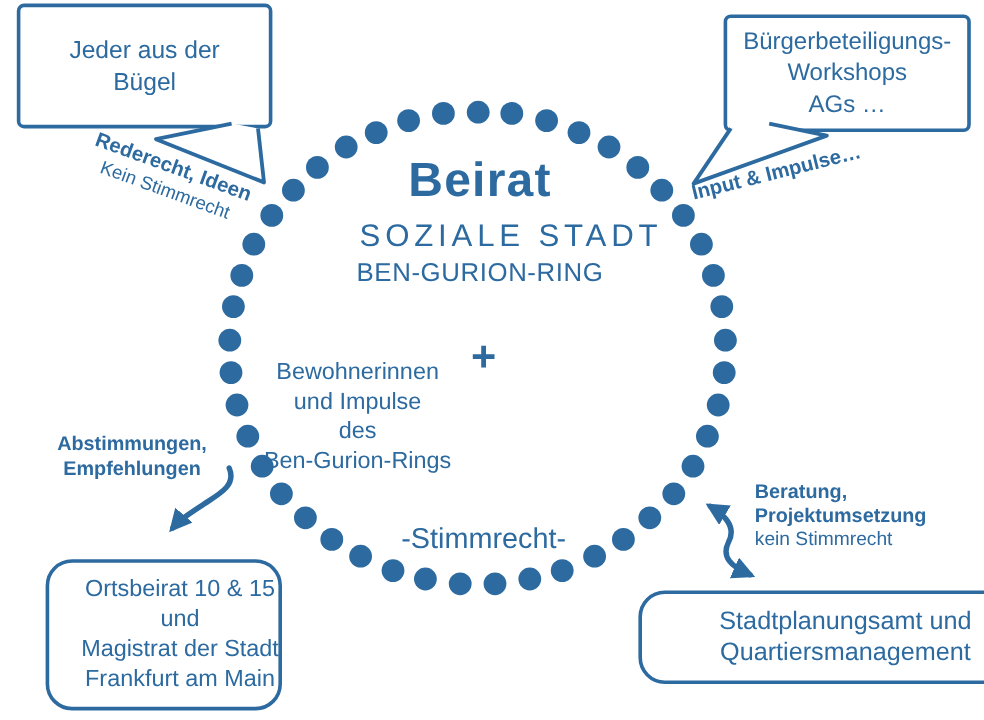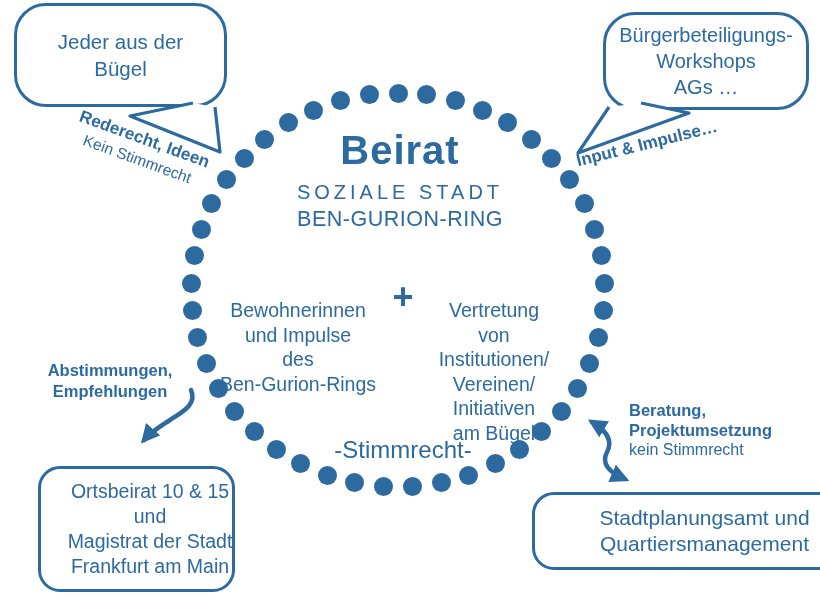--- a/index.html
+++ b/index.html
@@ -15,21 +15,21 @@
   .overlay { position: absolute; left: 0; top: 0; width: 820px; height: 600px; pointer-events: none; }
   .tail { fill: #ffffff; stroke: var(--blue); stroke-width: 3.2; stroke-linejoin: round; }
   .arrow { fill: none; stroke: var(--blue); stroke-width: 4.5; stroke-linecap: round; }
   .ah { fill: var(--blue); }
 
   .bubble, .rbox {
     position: absolute; background: #ffffff; border: 3.2px solid var(--blue);
     display: flex; flex-direction: column; align-items: center; justify-content: center;
     text-align: center; color: var(--blue);
   }
-  .bubble { border-radius: 32px; }
+  .bubble { border-radius: 6px; }
   .rbox { border-radius: 22px; border-width: 3.6px; padding-left: 27px; }
   .bubble-tl { left: 14px; top: 3px; width: 213px; height: 104px; font-size: 20.5px; line-height: 27px; }
   .bubble-tr { left: 603px; top: 12px; width: 206px; height: 98px; font-size: 20px; line-height: 26px; }
   .rbox-bl { left: 38px; top: 466px; width: 197px; height: 126px; font-size: 19.5px; line-height: 25px; }
   .rbox-br { left: 532px; top: 492px; width: 318px; height: 78px; font-size: 21px; line-height: 26px; }
   .bubble div, .rbox div { white-space: nowrap; }
 
   .note { position: absolute; color: var(--blue); }
   .note .b { font-weight: bold; }
   .note-tl { left: 56px; top: 128px; width: 170px; text-align: center; font-size: 16.5px; line-height: 21px;
@@ -37,21 +37,21 @@
   .note-tl .b { font-size: 17px; }
   .note-tl .r { font-size: 15.5px; }
   .note-tr { left: 572px; top: 134px; width: 150px; text-align: center; font-size: 17px; font-weight: bold;
              transform: rotate(-14deg); white-space: nowrap; }
   .note-l  { left: 40px; top: 360px; width: 140px; text-align: center; font-size: 16.5px; line-height: 21px; font-weight: bold; }
   .note-r  { left: 629px; top: 400px; width: 175px; text-align: left; font-size: 16.5px; line-height: 20px; }
   .note-r .r { font-weight: normal; font-size: 16px; }
 
   .center-title { position: absolute; left: 248px; top: 128px; width: 304px; text-align: center; }
   .center-title .t1 { font-size: 40px; font-weight: bold; letter-spacing: 1px; }
-  .center-title .t2 { font-size: 20px; letter-spacing: 4px; margin-top: 8px; white-space: nowrap; }
+  .center-title .t2 { font-size: 26px; letter-spacing: 4px; margin-top: 8px; white-space: nowrap; text-align: right; }
   .center-title .t3 { font-size: 21.5px; letter-spacing: 0.5px; margin-top: 3px; white-space: nowrap; }
 
   .col { position: absolute; text-align: center; font-size: 19.5px; line-height: 24.5px; margin-top: 32px; }
   .col div { white-space: nowrap; }
   .col-left  { left: 212px; top: 266px; width: 172px; }
   .col-right { left: 410px; top: 266px; width: 168px; }
   .plus { position: absolute; left: 386px; top: 277px; width: 34px; height: 40px; line-height: 40px;
           text-align: center; font-size: 36px; font-weight: bold; }
   .stimmrecht { position: absolute; left: 318px; top: 436px; width: 170px; text-align: center; font-size: 24px; }
 </style>
@@ -169,24 +169,16 @@
 
   <div class="col col-left">
     <div>Bewohnerinnen</div>
     <div>und Impulse</div>
     <div>des</div>
     <div>Ben-Gurion-Rings</div>
   </div>
 
   <div class="plus">+</div>
 
-  <div class="col col-right">
-    <div>Vertretung</div>
-    <div>von</div>
-    <div>Institutionen/</div>
-    <div>Vereinen/</div>
-    <div>Initiativen</div>
-    <div>am Bügel</div>
-  </div>
 
   <div class="stimmrecht">-Stimmrecht-</div>
 
 </div>
 
 </body></html>

